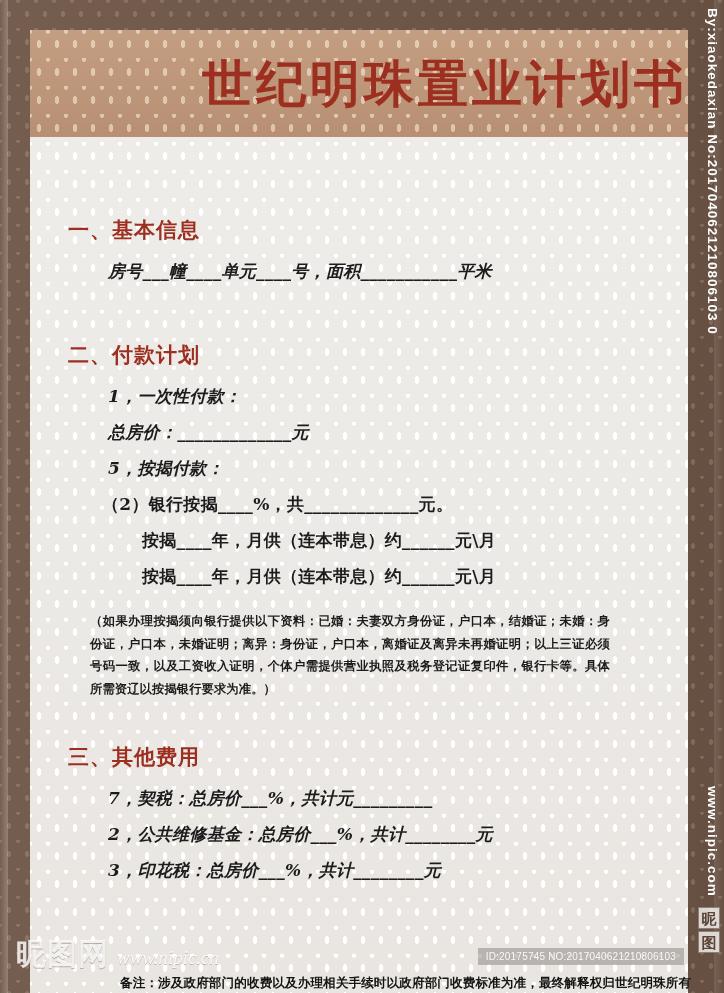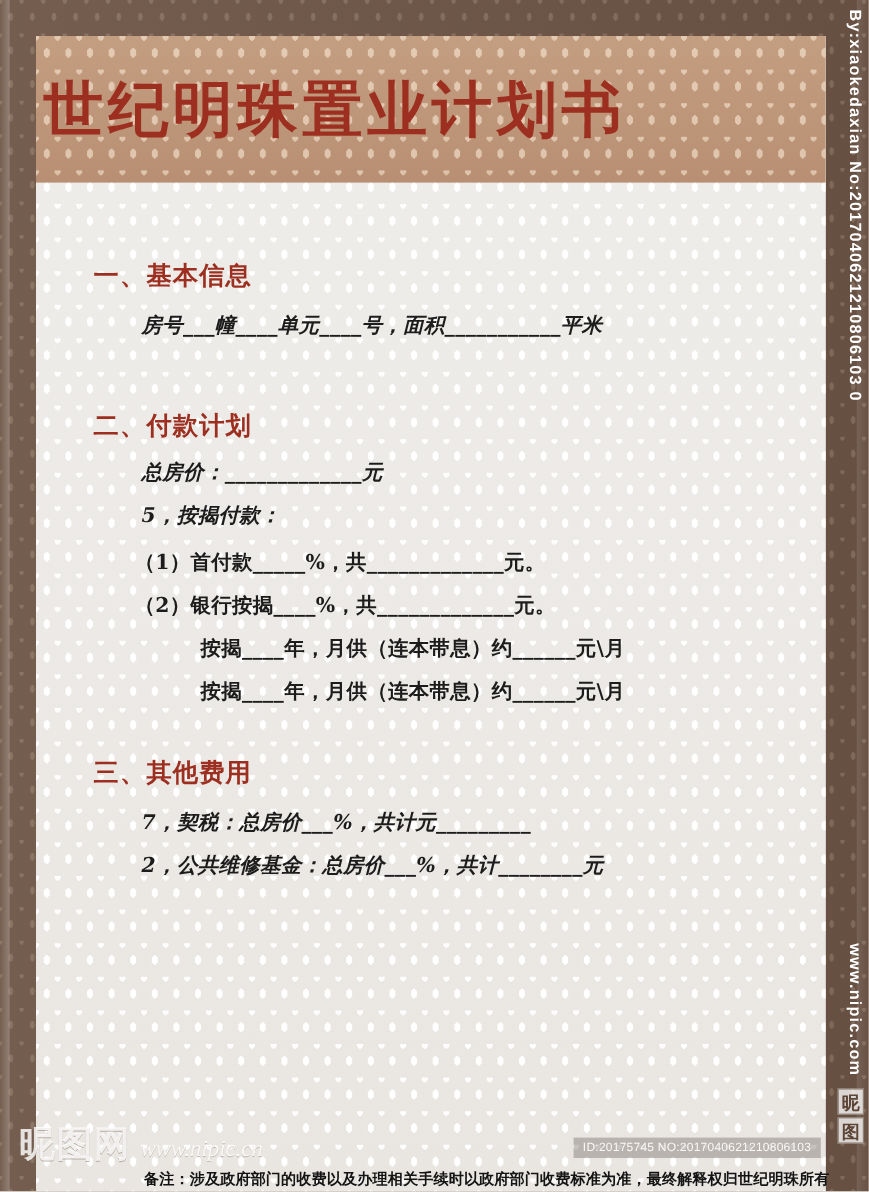--- a/index.html
+++ b/index.html
@@ -53,50 +53,50 @@
       linear-gradient(180deg, #efedea, #e9e6e2);
     background-size: 18px 28px, 18px 28px, 18px 28px, 100% 100%;
     overflow: hidden;
   }
 
   
   #title-band {
     position: absolute;
     left: 0; top: 0;
     width: 658px;
-    height: 122px;
+    height: 107px;
     background-color: #c09a7d;
     background-image:
       radial-gradient(ellipse 5.5px 9px at 0% 0%, rgba(255,240,220,0.55) 44%, transparent 46%),
       radial-gradient(ellipse 5.5px 9px at 100% 0%, rgba(255,240,220,0.55) 44%, transparent 46%),
       radial-gradient(ellipse 5.5px 9px at 50% 50%, rgba(255,240,220,0.55) 44%, transparent 46%),
       linear-gradient(180deg, #c49e81, #b88f72);
     background-size: 18px 28px, 18px 28px, 18px 28px, 100% 100%;
     display: flex;
     align-items: center;
-    justify-content: flex-start;
+    justify-content: flex-end;
   }
   #title-text {
     font-family: "DejaVu Serif", "Liberation Serif", serif;
     font-size: 50px;
     font-weight: 700;
     letter-spacing: 4px;
     color: #9d2f20;
     line-height: 1;
     white-space: nowrap;
     padding-left: 6px;
   }
 
   
   #content {
     position: absolute;
     left: 0; top: 111px;
     width: 528px;
     height: 852px;
-    padding: 0 22px;
+    padding: 0 12px;
     border-radius: 20px;
   }
 
   .sec-head {
     color: #9d2f20;
     font-size: 21px;
     font-weight: 700;
     letter-spacing: 1px;
     font-family: "DejaVu Serif", "Liberation Serif", serif;
     white-space: nowrap;
@@ -108,21 +108,21 @@
   .line {
     color: #1c1c1c;
     font-size: 17px;
     font-weight: 700;
     font-family: "DejaVu Serif", "Liberation Serif", serif;
     white-space: nowrap;
     letter-spacing: 0.3px;
   }
   .l-ind1 { margin-left: 66px; font-style: italic; }
   .l-ind2 { margin-left: 60px; }
-  .l-ind3 { margin-left: 100px; text-align: center; }
+  .l-ind3 { margin-left: 100px; }
 
   .gap-sm { margin-top: 13px; }
   .gap-md { margin-top: 16px; }
 
   .note {
     margin-top: 22px;
     margin-left: 48px;
     width: 520px;
     color: #1c1c1c;
     font-size: 12.3px;
@@ -246,31 +246,33 @@
     <div id="title-band">
       <div id="title-text">世纪明珠置业计划书</div>
     </div>
 
     <div id="content">
 
       <div class="sec-head sec1">一、基本信息</div>
       <div class="line l-ind1 gap-md">房号___幢____单元____号，面积___________平米</div>
 
       <div class="sec-head sec2">二、付款计划</div>
+      <div class="line l-ind1 gap-md">1，一次性付款：</div>
       <div class="line l-ind1 gap-sm">总房价：_____________元</div>
       <div class="line l-ind1 gap-sm">5，按揭付款：</div>
-      <div class="line l-ind2 gap-md">（1）首付款_____%，共_____________元。</div>
       <div class="line l-ind2 gap-sm">（2）银行按揭____%，共_____________元。</div>
       <div class="line l-ind3 gap-sm">按揭____年，月供（连本带息）约______元\月</div>
       <div class="line l-ind3 gap-sm">按揭____年，月供（连本带息）约______元\月</div>
 
+      <div class="note">（如果办理按揭须向银行提供以下资料：已婚：夫妻双方身份证，户口本，结婚证；未婚：身份证，户口本，未婚证明；离异：身份证，户口本，离婚证及离异未再婚证明；以上三证必须号码一致，以及工资收入证明，个体户需提供营业执照及税务登记证复印件，银行卡等。具体所需资辽以按揭银行要求为准。）</div>
 
       <div class="sec-head sec3">三、其他费用</div>
       <div class="line l-ind1 gap-md">7，契税：总房价___%，共计元_________</div>
       <div class="line l-ind1 gap-sm">2，公共维修基金：总房价___%，共计________元</div>
+      <div class="line l-ind1 gap-sm">3，印花税：总房价___%，共计________元</div>
 
     </div>
   </div>
 
   <div id="footnote">备注：涉及政府部门的收费以及办理相关手续时以政府部门收费标准为准，最终解释权归世纪明珠所有</div>
 
   <div id="wm-logo">
     <span class="wm-cn">昵图网</span>
     <span class="wm-url">www.nipic.cn</span>
   </div>

